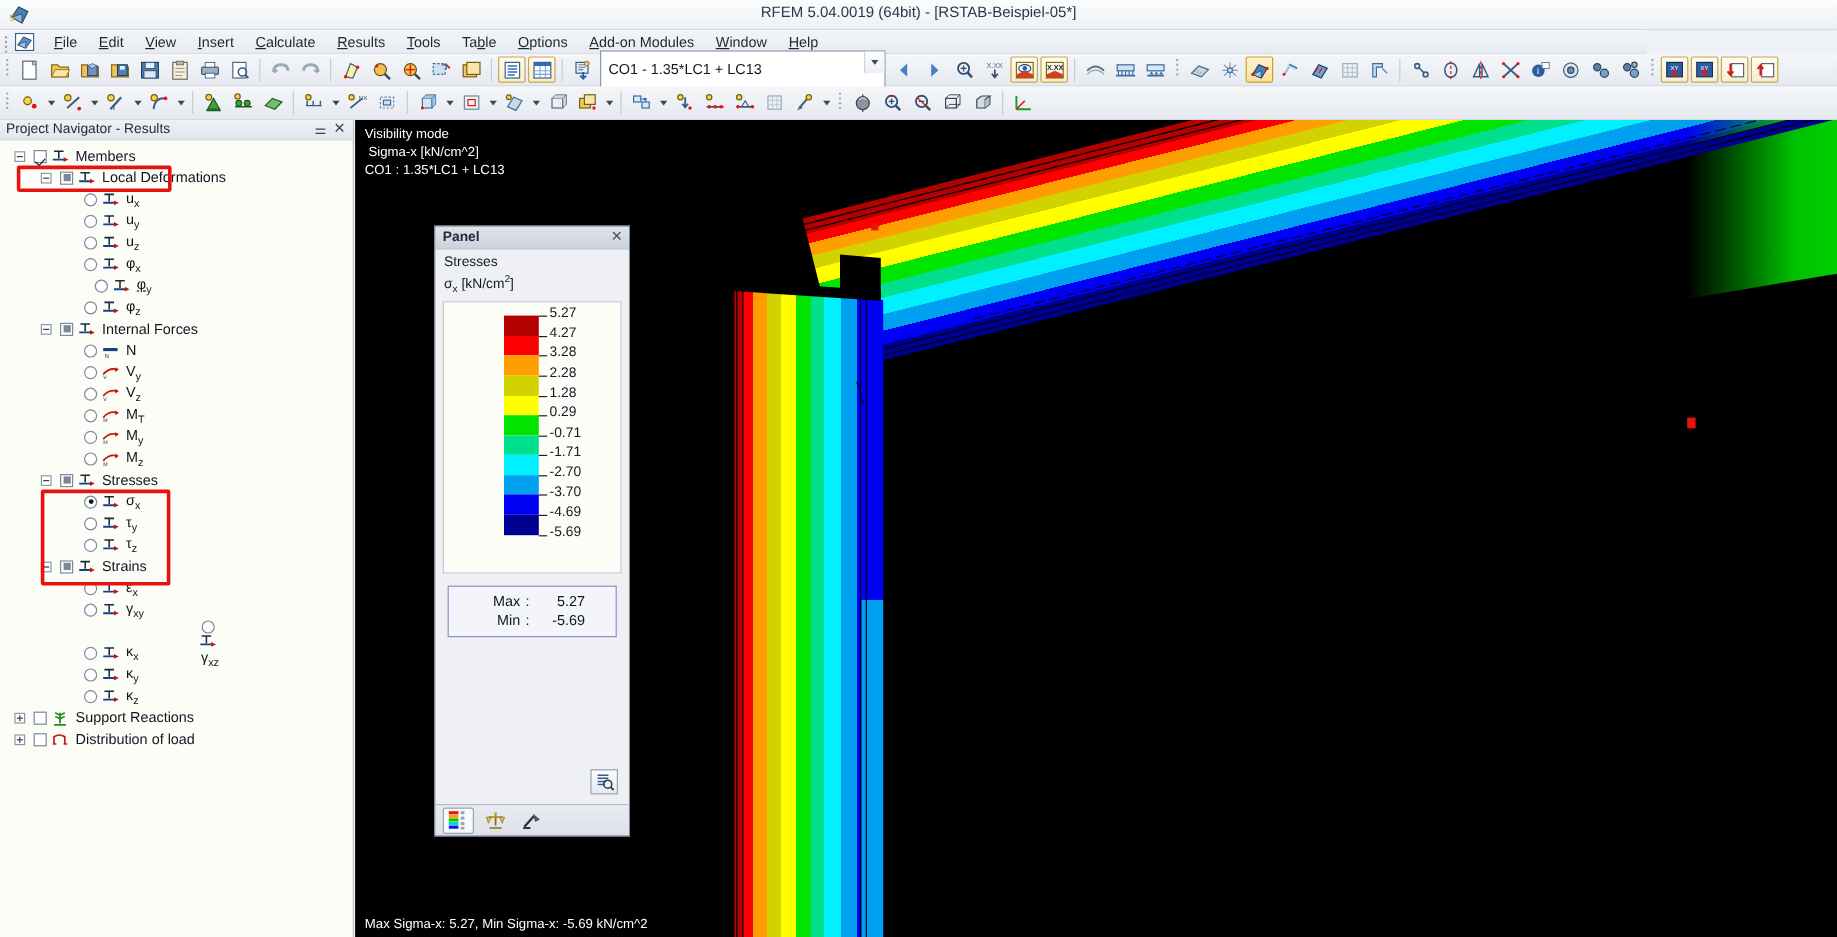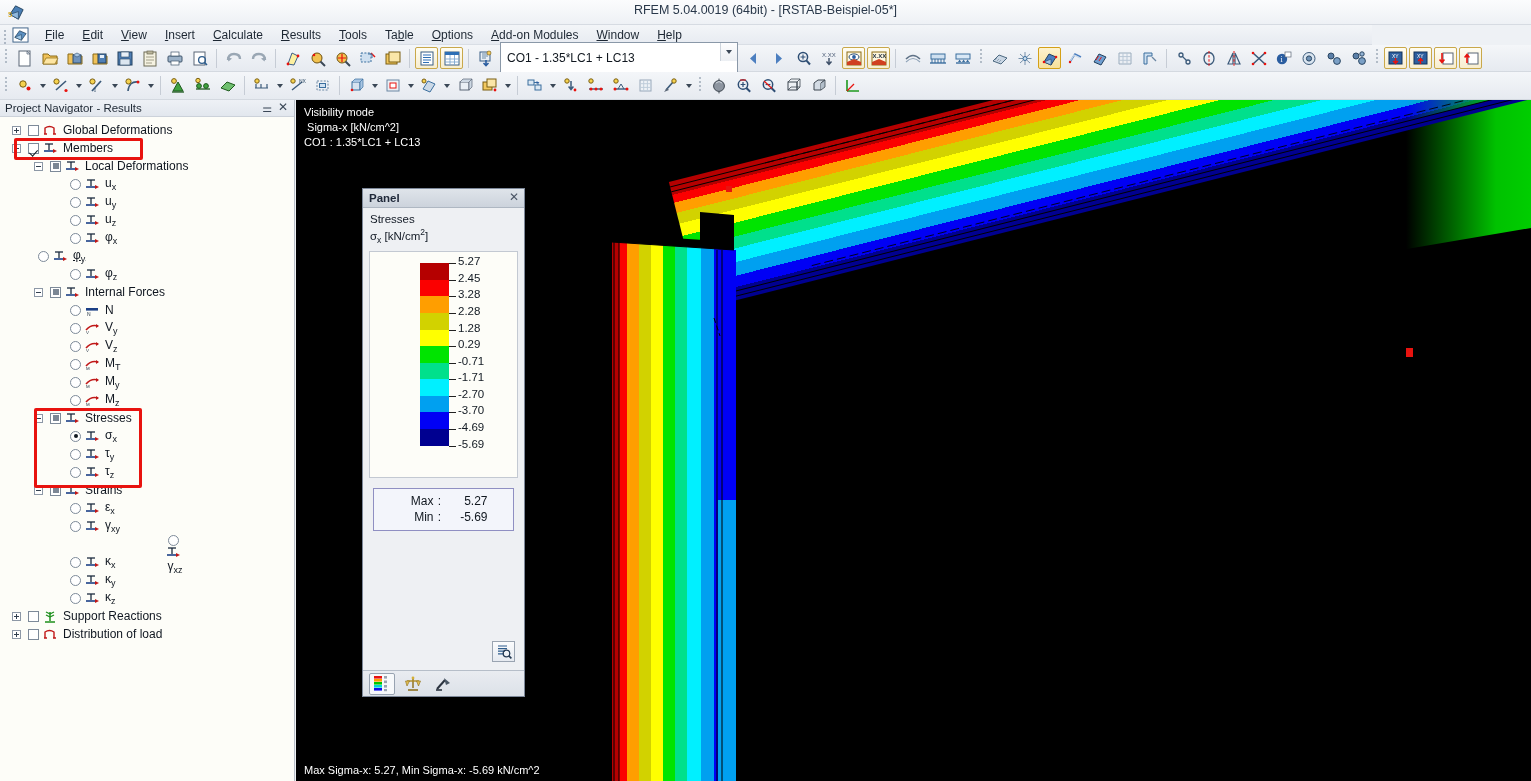--- a/index.html
+++ b/index.html
@@ -800,30 +800,20 @@
   </div>
 
   <div class="navigator">
     <div class="nav-header">
       <span class="t">Project Navigator - Results</span>
       <span class="pin">⚌</span>
       <span class="x">✕</span>
     </div>
     <div class="tree" id="tree-root">
         <div class="trow" style="padding-left: 12px;">
-          <span class="exp plus"></span>
-          <span class="dots"></span>
-          <span class="cbx "></span>
-          <svg viewBox="0 0 17 13" class="gico">
-            <path d="M3 10 V4 q4.5 -3 9 0 V10" fill="none" stroke="#c01818" stroke-width="1.4"></path>
-            <path d="M2 10 h3M11 10 h3" stroke="#c01818" stroke-width="1.4"></path>
-          </svg>
-          <span class="lbl">Global Deformations</span>
-        </div>
-        <div class="trow" style="padding-left: 12px;">
           <span class="exp "></span>
           <span class="dots"></span>
           <span class="cbx checked"></span>
           <svg viewBox="0 0 17 13" class="gico">
             <path d="M3 2 h8" stroke="#1b2b3d" stroke-width="1.3"></path>
             <path d="M7 2 v6" stroke="#1b2b3d" stroke-width="1.3"></path>
             <path d="M2 9 L12 9" stroke="#1b3f86" stroke-width="1.6"></path>
             <path d="M11 7 L15 9 L11 11Z" fill="#c01818"></path>
           </svg>
           <span class="lbl">Members</span>
@@ -877,21 +867,21 @@
           <span style="width:14px;flex:none"></span>
           <span class="rdo "></span>
           <svg viewBox="0 0 17 13" class="gico">
             <path d="M3 2 h8" stroke="#1b2b3d" stroke-width="1.3"></path>
             <path d="M7 2 v6" stroke="#1b2b3d" stroke-width="1.3"></path>
             <path d="M2 9 L12 9" stroke="#1b3f86" stroke-width="1.6"></path>
             <path d="M11 7 L15 9 L11 11Z" fill="#c01818"></path>
           </svg>
           <span class="lbl">φ<sub>x</sub></span>
         </div>
-        <div class="trow" style="padding-left: 24px; text-decoration: underline;">
+        <div class="trow" style="padding-left: 65px; text-decoration: underline;">
           <span style="width:14px;flex:none"></span>
           <span class="rdo "></span>
           <svg viewBox="0 0 17 13" class="gico">
             <path d="M3 2 h8" stroke="#1b2b3d" stroke-width="1.3"></path>
             <path d="M7 2 v6" stroke="#1b2b3d" stroke-width="1.3"></path>
             <path d="M2 9 L12 9" stroke="#1b3f86" stroke-width="1.6"></path>
             <path d="M11 7 L15 9 L11 11Z" fill="#c01818"></path>
           </svg>
           <span class="lbl">φ<sub>y</sub></span>
         </div>
@@ -1268,21 +1258,21 @@
               <span class="lg-sw" style="background:#b50000"></span>
               <span class="lg-tickwrap">
                 <span class="lg-tick"></span>
                 <span class="lg-lab">5.27</span>
               </span>
             </div>
             <div class="lg-row">
               <span class="lg-sw" style="background:#fb0000"></span>
               <span class="lg-tickwrap">
                 <span class="lg-tick"></span>
-                <span class="lg-lab">2.45</span>
+                <span class="lg-lab">4.27</span>
               </span>
             </div>
             <div class="lg-row">
               <span class="lg-sw" style="background:#ff9e00"></span>
               <span class="lg-tickwrap">
                 <span class="lg-tick"></span>
                 <span class="lg-lab">3.28</span>
               </span>
             </div>
             <div class="lg-row">

